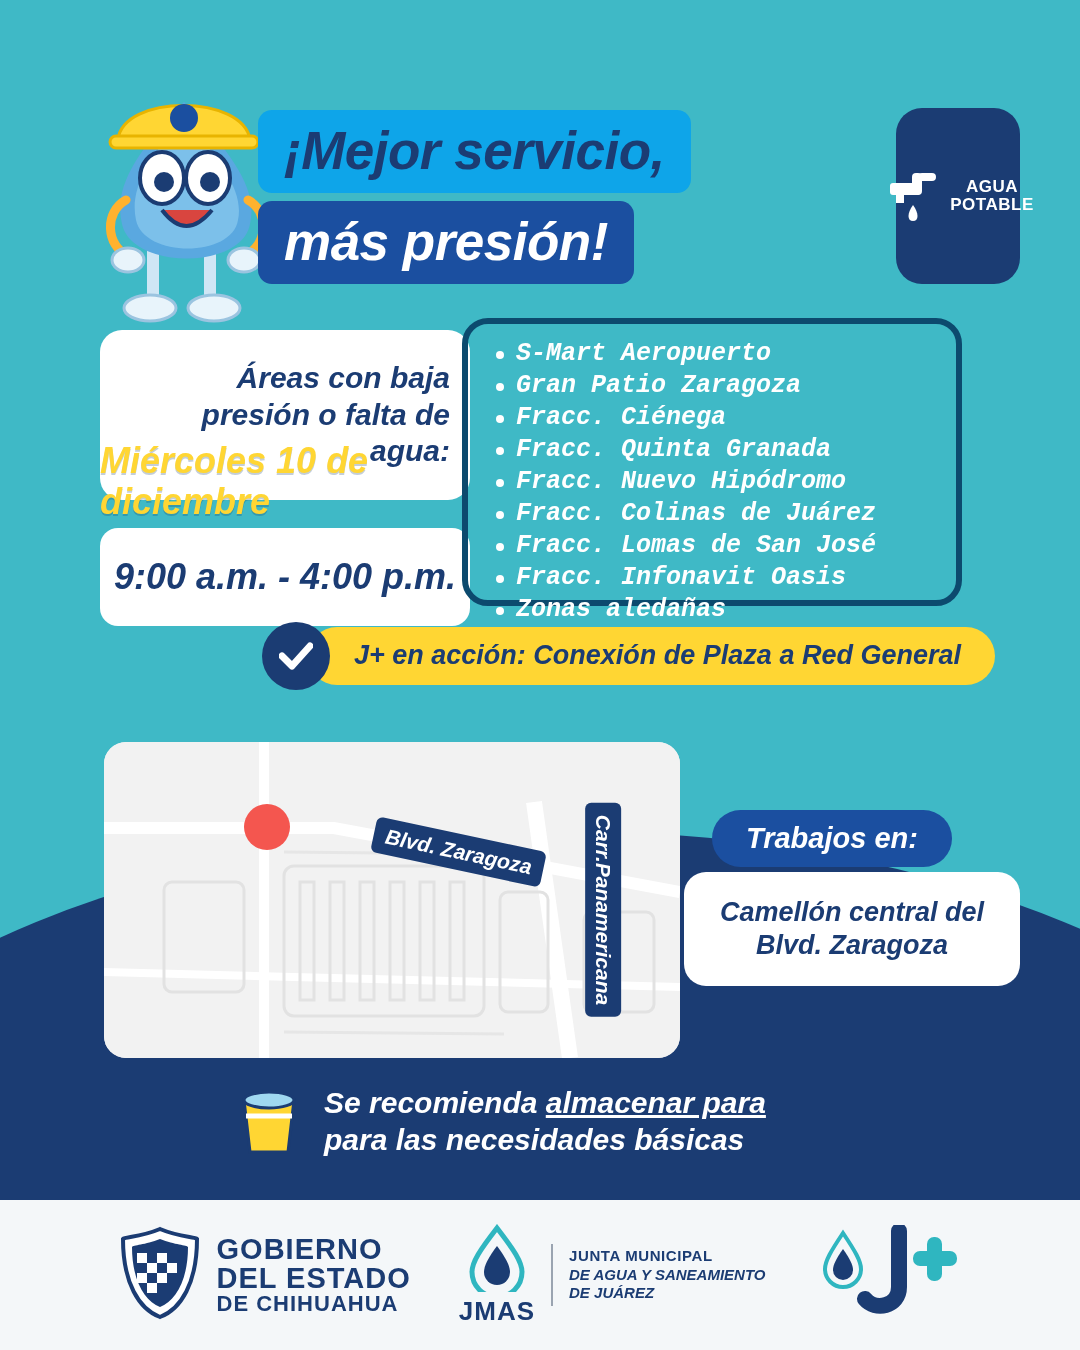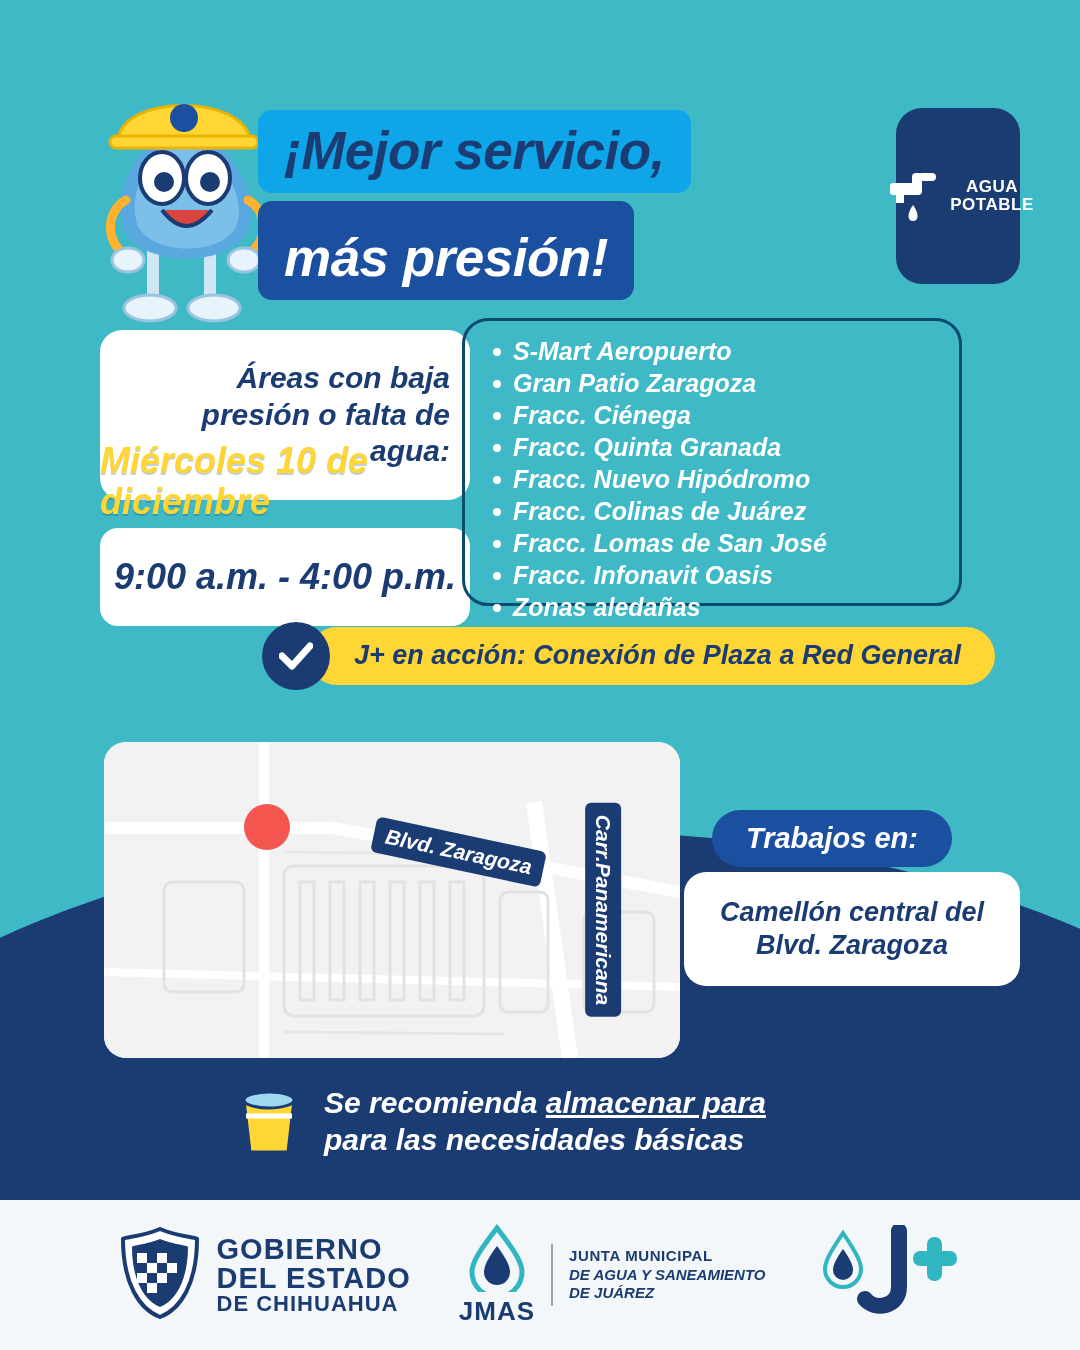--- a/index.html
+++ b/index.html
@@ -50,21 +50,21 @@
     letter-spacing: -0.5px;
     white-space: nowrap;
   }
   .title-line2 {
     display: inline-block;
     background: #1b4fa0;
     color: #ffffff;
     font-size: 53px;
     font-weight: bold;
     font-style: italic;
-    padding: 26px 26px 12px 26px;
+    padding: 10px 26px 12px 26px;
     border-radius: 14px;
     margin-top: 8px;
     letter-spacing: -0.5px;
     white-space: nowrap;
   }
 
   
   .badge {
     position: absolute; right: 60px; top: 108px;
     width: 124px; height: 176px;
@@ -120,23 +120,24 @@
     color: #1b3c73;
     font-size: 36px;
     font-weight: bold;
     font-style: italic;
   }
 
   
   .list-box {
     position: absolute; left: 462px; top: 318px;
     width: 500px; height: 288px;
-    border: 3px solid #0c4a6e;
+    border: 6px solid #0c4a6e;
     border-radius: 26px;
     padding: 14px 37px 14px 26px;
+    font-family: Liberation Mono, monospace;
   }
   .list-box ul { list-style: none; }
   .list-box li {
     position: relative;
     color: #ffffff;
     font-size: 25px;
     font-weight: bold;
     font-style: italic;
     line-height: 1.28;
     padding-left: 22px;

